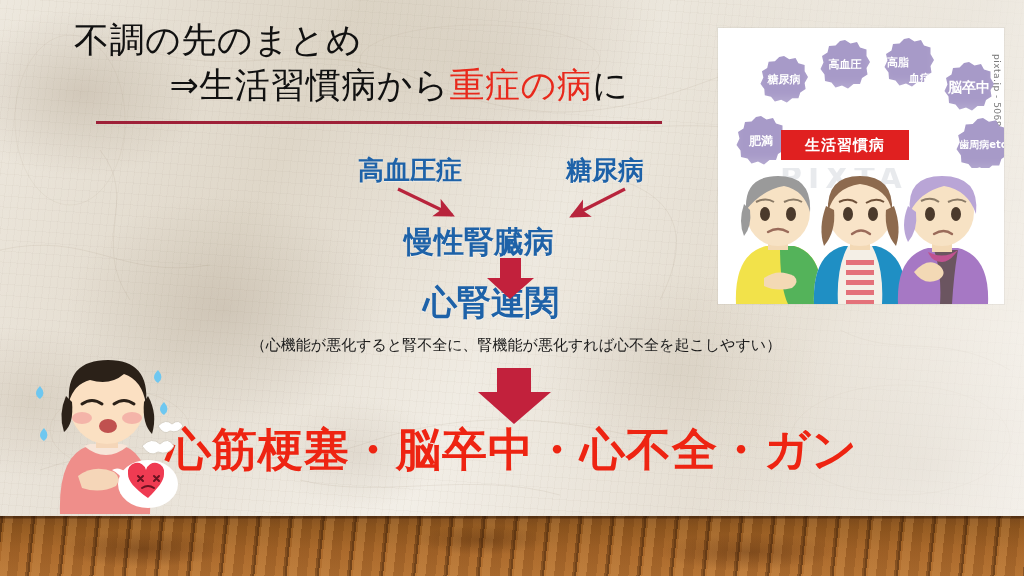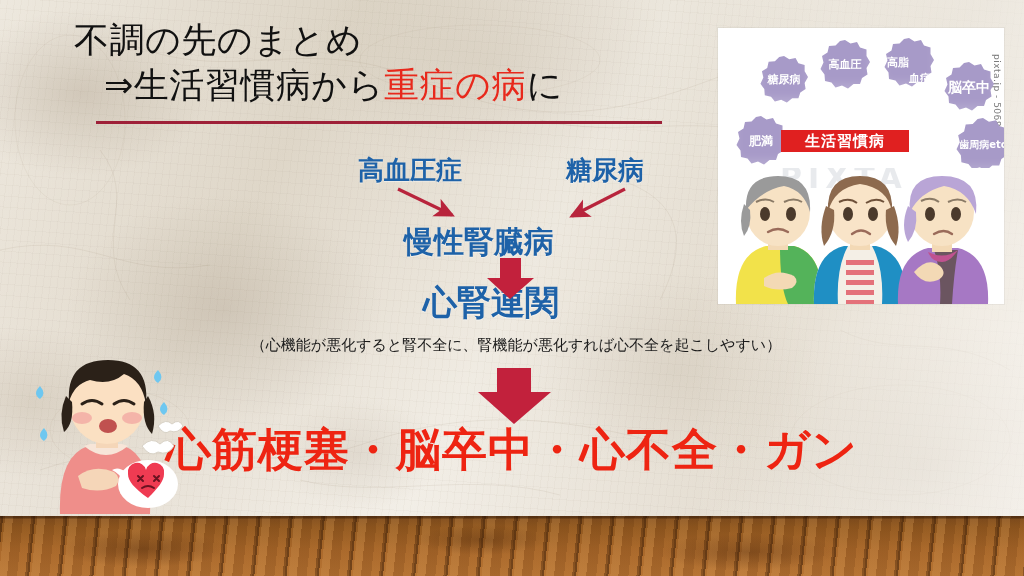--- a/index.html
+++ b/index.html
@@ -71,21 +71,21 @@
       radial-gradient(ellipse 130px 26px at 73% 60%, rgba(58,28,6,.30), rgba(0,0,0,0) 70%),
       linear-gradient(180deg, rgba(40,18,4,.45) 0 2px, rgba(0,0,0,0) 3px);
   }
 
   
   .title-block{position:absolute;left:74px;top:18px;width:620px;}
   .title-line{
     font-family:"DejaVu Sans","Liberation Sans",sans-serif;
     font-size:35px;line-height:45px;color:#111;white-space:nowrap;letter-spacing:.5px;
   }
-  .title-line.second{padding-left:30px;}
+  .title-line.second{padding-left:30px;text-align:center;}
   .title-em{color:#e8291c;}
   .title-rule{
     position:absolute;left:22px;top:103px;width:566px;height:3px;
     background:#9e2038;
   }
 
   
   .node{
     position:absolute;
     font-family:Liberation Serif, serif;
@@ -133,21 +133,21 @@
     box-shadow:inset 0 -6px 10px rgba(255,255,255,.18);
   }
   .pixta-wm{
     position:absolute;left:20px;top:150px;width:250px;
     font-size:38px;letter-spacing:10px;font-weight:bold;
     color:rgba(150,160,175,.26);
     font-family:"DejaVu Sans",sans-serif;
     user-select:none;
   }
   .lb-title{
-    position:absolute;left:63px;top:102px;width:128px;height:22px;
+    position:absolute;left:63px;top:102px;width:128px;height:30px;
     background:#e02020;color:#fff;font-weight:bold;font-size:15px;
     display:flex;align-items:center;justify-content:center;letter-spacing:1px;
     font-family:"DejaVu Sans","Liberation Sans",sans-serif;
   }
 
   
   .woman{position:absolute;left:18px;top:352px;width:180px;height:164px;}
 </style>
 </head>
 <body>

